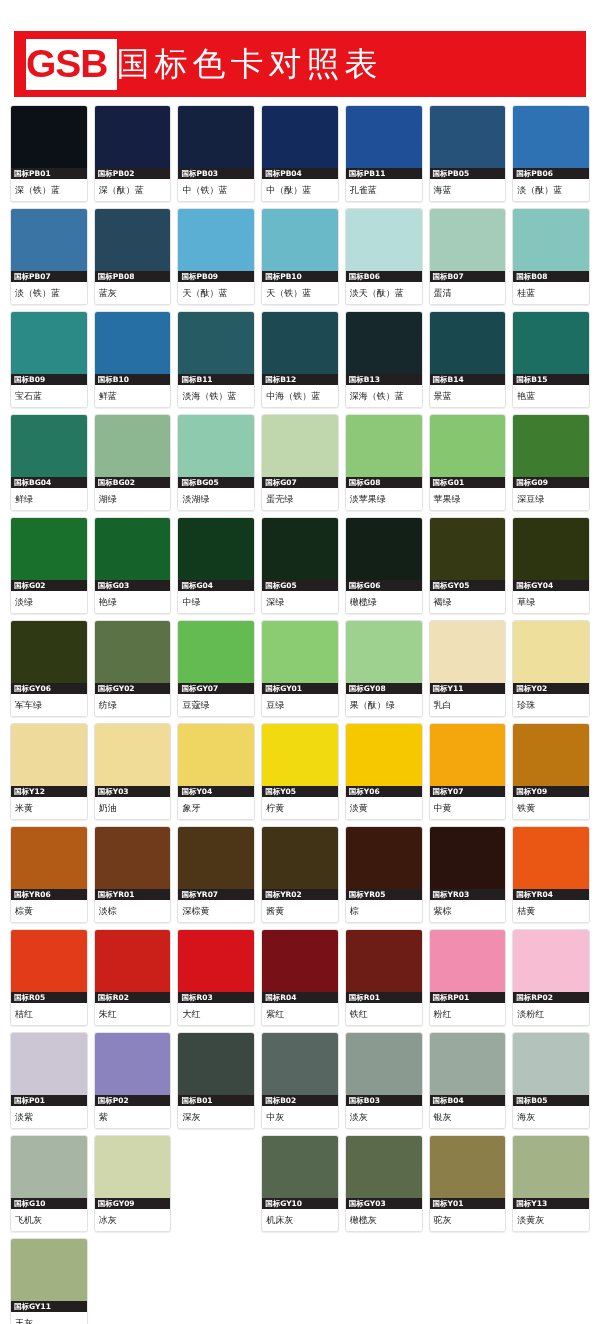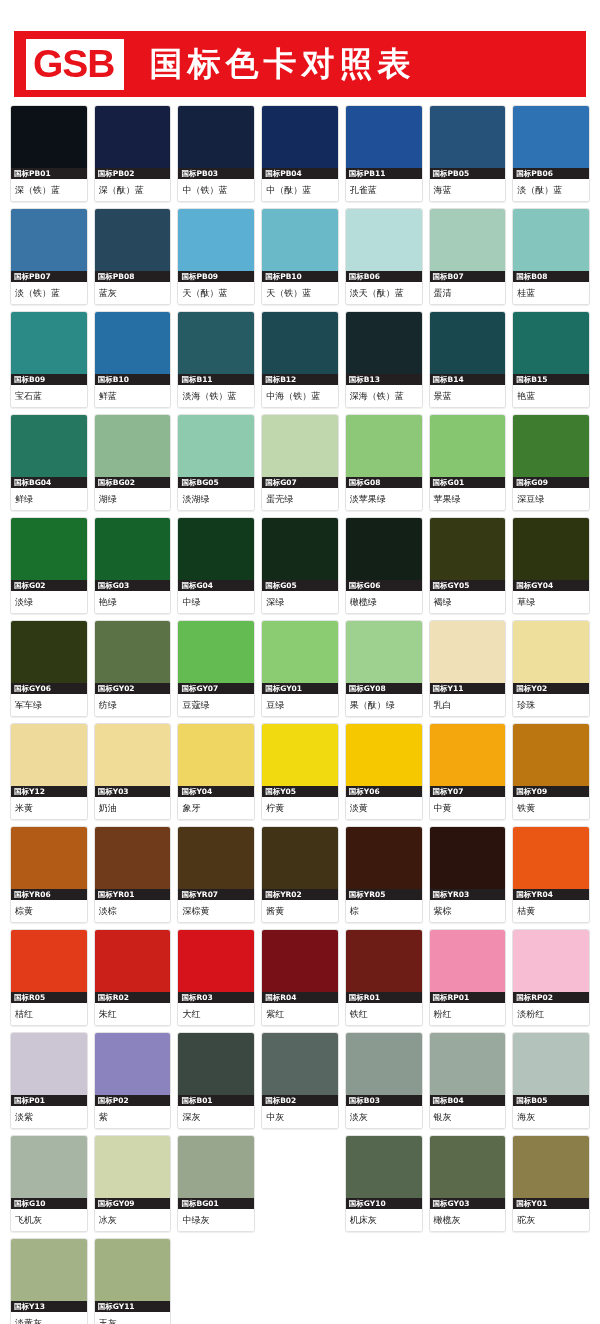--- a/index.html
+++ b/index.html
@@ -30,32 +30,31 @@
     align-items: center;
     padding-left: 12px;
   }
   .logo-box {
     background: #ffffff;
     color: #e8121a;
     font-weight: bold;
     font-size: 39px;
     line-height: 1;
     letter-spacing: -1px;
-    padding: 5px 9px 7px 7px;
+    padding: 5px 9px 7px 0;
     font-family: "Liberation Sans", "DejaVu Sans", sans-serif;
     display: flex;
     align-items: center;
     height: 51px;
   }
   .banner-title {
     color: #ffffff;
     font-size: 33px;
-    font-weight: bold;
+    font-weight: normal;
     letter-spacing: 5px;
-    margin-left: 26px;
     font-family: "DejaVu Sans", "Liberation Sans", sans-serif;
     white-space: nowrap;
   }
 
   
   .grid {
     margin: 8px 10px 0 10px;
     display: grid;
     grid-template-columns: repeat(7, 1fr);
     gap: 6px 6px;
@@ -474,25 +473,20 @@
       <div class="cell">
         <div class="chip" style="background: rgb(166, 181, 164);"></div>
         <div class="code">国标G10</div>
         <div class="name">飞机灰</div>
       </div>
       <div class="cell">
         <div class="chip" style="background: rgb(208, 215, 172);"></div>
         <div class="code">国标GY09</div>
         <div class="name">冰灰</div>
       </div>
-      <div class="cell">
-        <div class="chip" style="background: rgb(151, 166, 140);"></div>
-        <div class="code">国标BG01</div>
-        <div class="name">中绿灰</div>
-      </div>
       <div class="cell empty"></div>
       <div class="cell">
         <div class="chip" style="background: rgb(85, 104, 79);"></div>
         <div class="code">国标GY10</div>
         <div class="name">机床灰</div>
       </div>
       <div class="cell">
         <div class="chip" style="background: rgb(91, 106, 75);"></div>
         <div class="code">国标GY03</div>
         <div class="name">橄榄灰</div>

